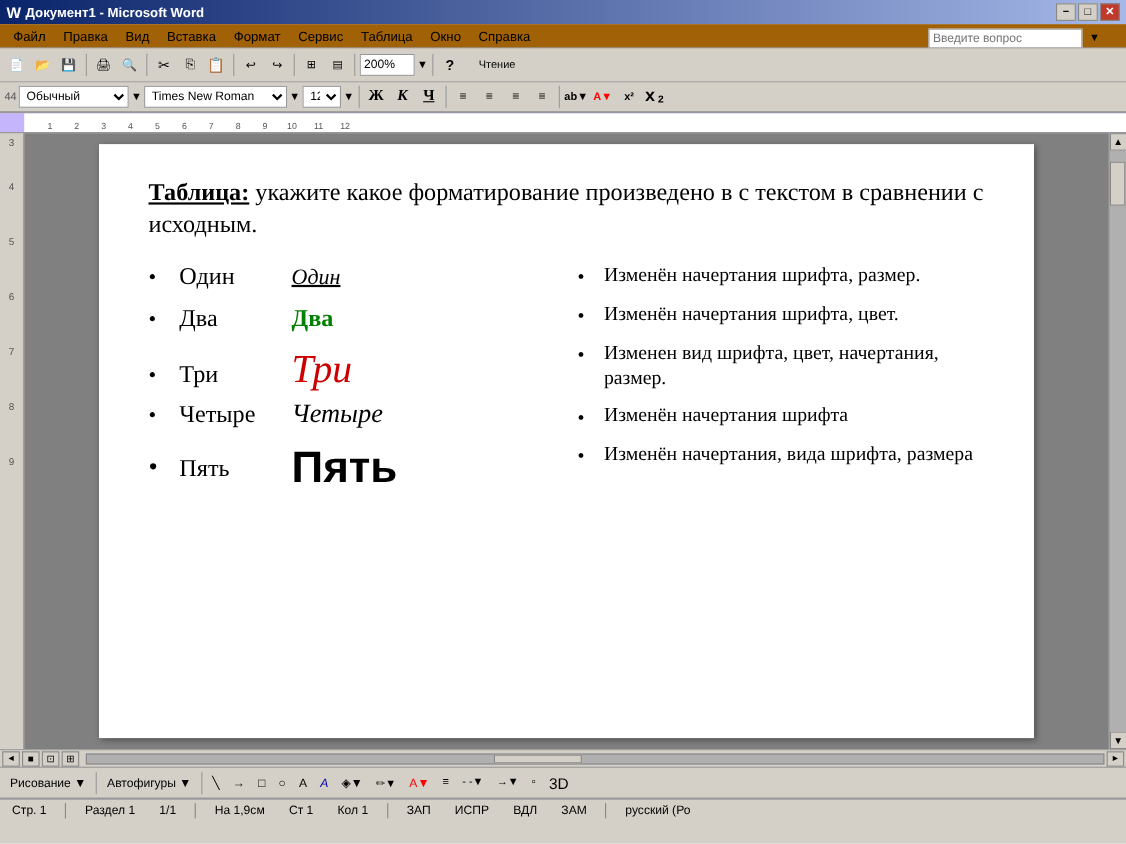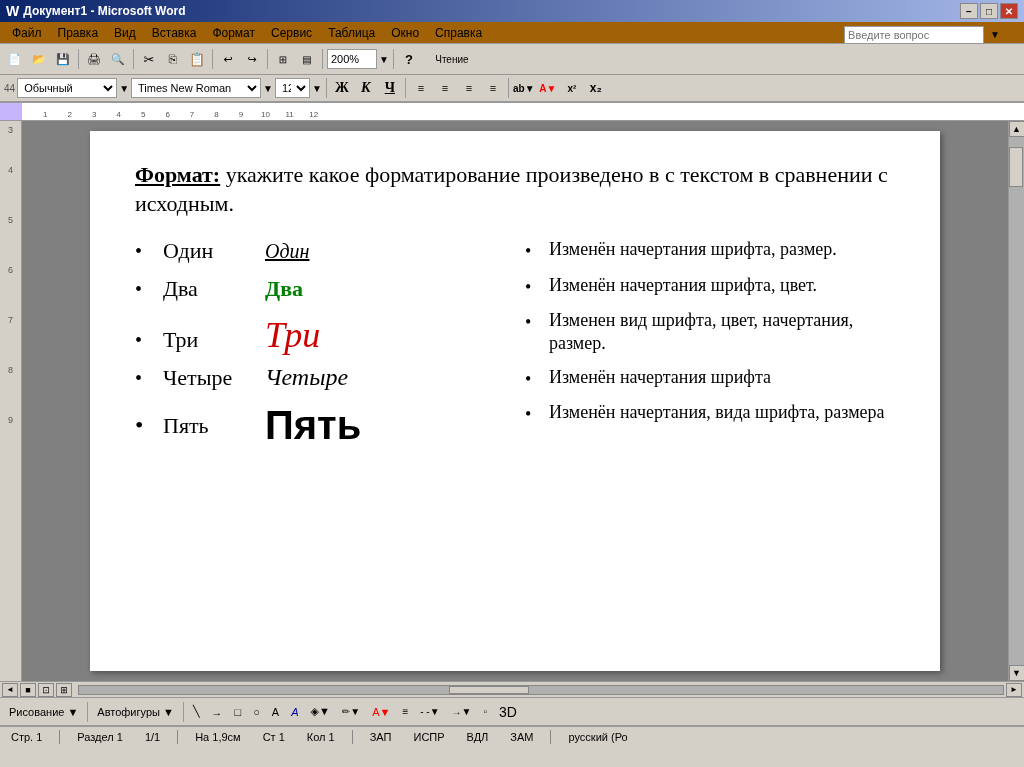--- a/index.html
+++ b/index.html
@@ -454,21 +454,21 @@
   <div class="fmt-btn" style="font-family:'Times New Roman'; font-size:14px; text-decoration:underline;">Ч</div>
   <div class="toolbar-separator"></div>
   <div class="fmt-btn" style="font-size:11px;">≡</div>
   <div class="fmt-btn" style="font-size:11px;">≡</div>
   <div class="fmt-btn" style="font-size:11px;">≡</div>
   <div class="fmt-btn" style="font-size:11px;">≡</div>
   <div class="toolbar-separator"></div>
   <div class="fmt-btn" style="font-size:10px;">ab▼</div>
   <div class="fmt-btn" style="font-size:10px; color:red;">A▼</div>
   <div class="fmt-btn" style="font-size:10px;">x²</div>
-  <div class="fmt-btn" style="font-size:12px;">x₂</div>
+  <div class="fmt-btn" style="font-size:16px;font-family:Liberation Mono, monospace;">x₂</div>
 </div>
 
 <div class="ruler">
   <div class="ruler-white" style="left:22px;">
     <span style="font-size:8px; font-family:Arial; color:#555; padding: 0 10px; display:flex; gap:0; width:100%;">
       &nbsp;&nbsp;&nbsp;&nbsp;&nbsp;1&nbsp;&nbsp;&nbsp;&nbsp;&nbsp;&nbsp;&nbsp;&nbsp;&nbsp;2&nbsp;&nbsp;&nbsp;&nbsp;&nbsp;&nbsp;&nbsp;&nbsp;&nbsp;3&nbsp;&nbsp;&nbsp;&nbsp;&nbsp;&nbsp;&nbsp;&nbsp;&nbsp;4&nbsp;&nbsp;&nbsp;&nbsp;&nbsp;&nbsp;&nbsp;&nbsp;&nbsp;5&nbsp;&nbsp;&nbsp;&nbsp;&nbsp;&nbsp;&nbsp;&nbsp;&nbsp;6&nbsp;&nbsp;&nbsp;&nbsp;&nbsp;&nbsp;&nbsp;&nbsp;&nbsp;7&nbsp;&nbsp;&nbsp;&nbsp;&nbsp;&nbsp;&nbsp;&nbsp;&nbsp;8&nbsp;&nbsp;&nbsp;&nbsp;&nbsp;&nbsp;&nbsp;&nbsp;&nbsp;9&nbsp;&nbsp;&nbsp;&nbsp;&nbsp;&nbsp;&nbsp;&nbsp;10&nbsp;&nbsp;&nbsp;&nbsp;&nbsp;&nbsp;&nbsp;11&nbsp;&nbsp;&nbsp;&nbsp;&nbsp;&nbsp;&nbsp;12
     </span>
   </div>
 </div>
 
@@ -481,21 +481,21 @@
     <div style="margin-top:40px; font-family:Arial; font-size:9px; color:#555;">6</div>
     <div style="margin-top:40px; font-family:Arial; font-size:9px; color:#555;">7</div>
     <div style="margin-top:40px; font-family:Arial; font-size:9px; color:#555;">8</div>
     <div style="margin-top:40px; font-family:Arial; font-size:9px; color:#555;">9</div>
   </div>
 
   <div class="page-wrapper">
     <div class="page">
 
       <div class="zadanie-text">
-        <span class="zadanie-title">Формат:</span><span> укажите какое форматирование произведено в с текстом в сравнении с исходным.</span>
+        <span class="zadanie-title">Таблица:</span><span> укажите какое форматирование произведено в с текстом в сравнении с исходным.</span>
       </div>
 
       <div class="content-columns">
 
         <div class="left-col">
           <ul class="bullet-list">
 
             <li class="bullet-item">
               <span class="bullet-dot">•</span>
               <span class="word-orig">Один</span>

